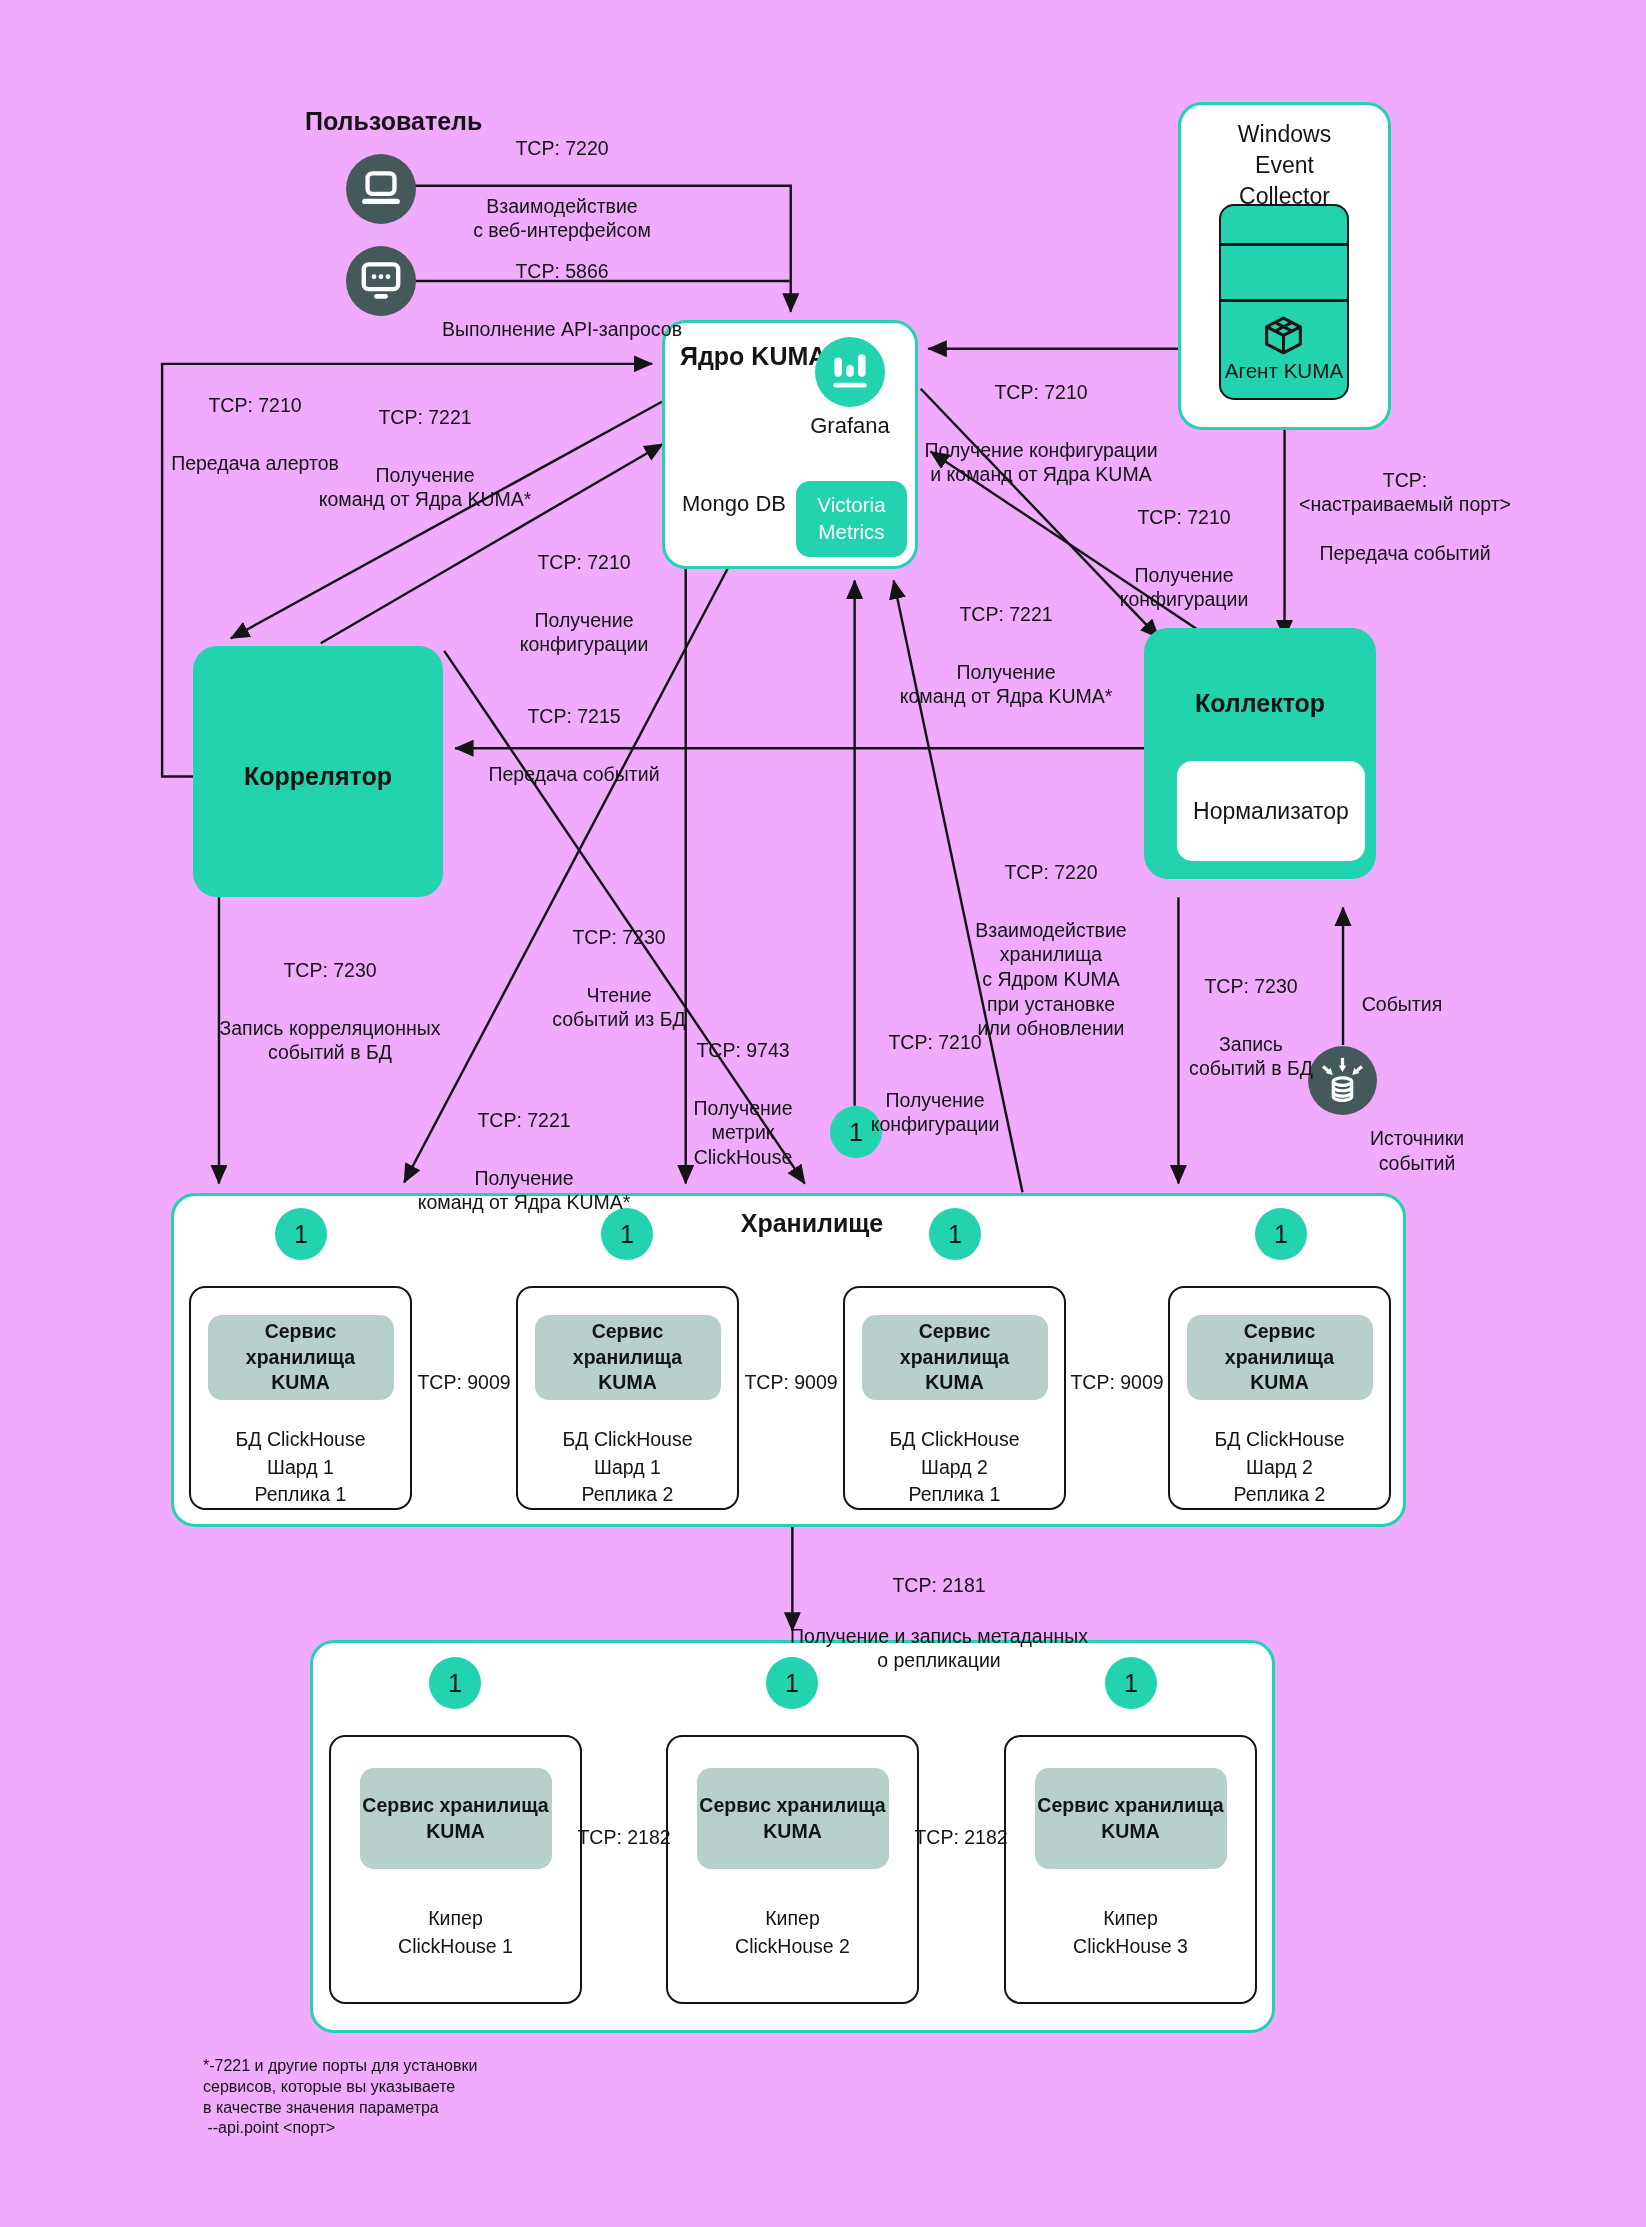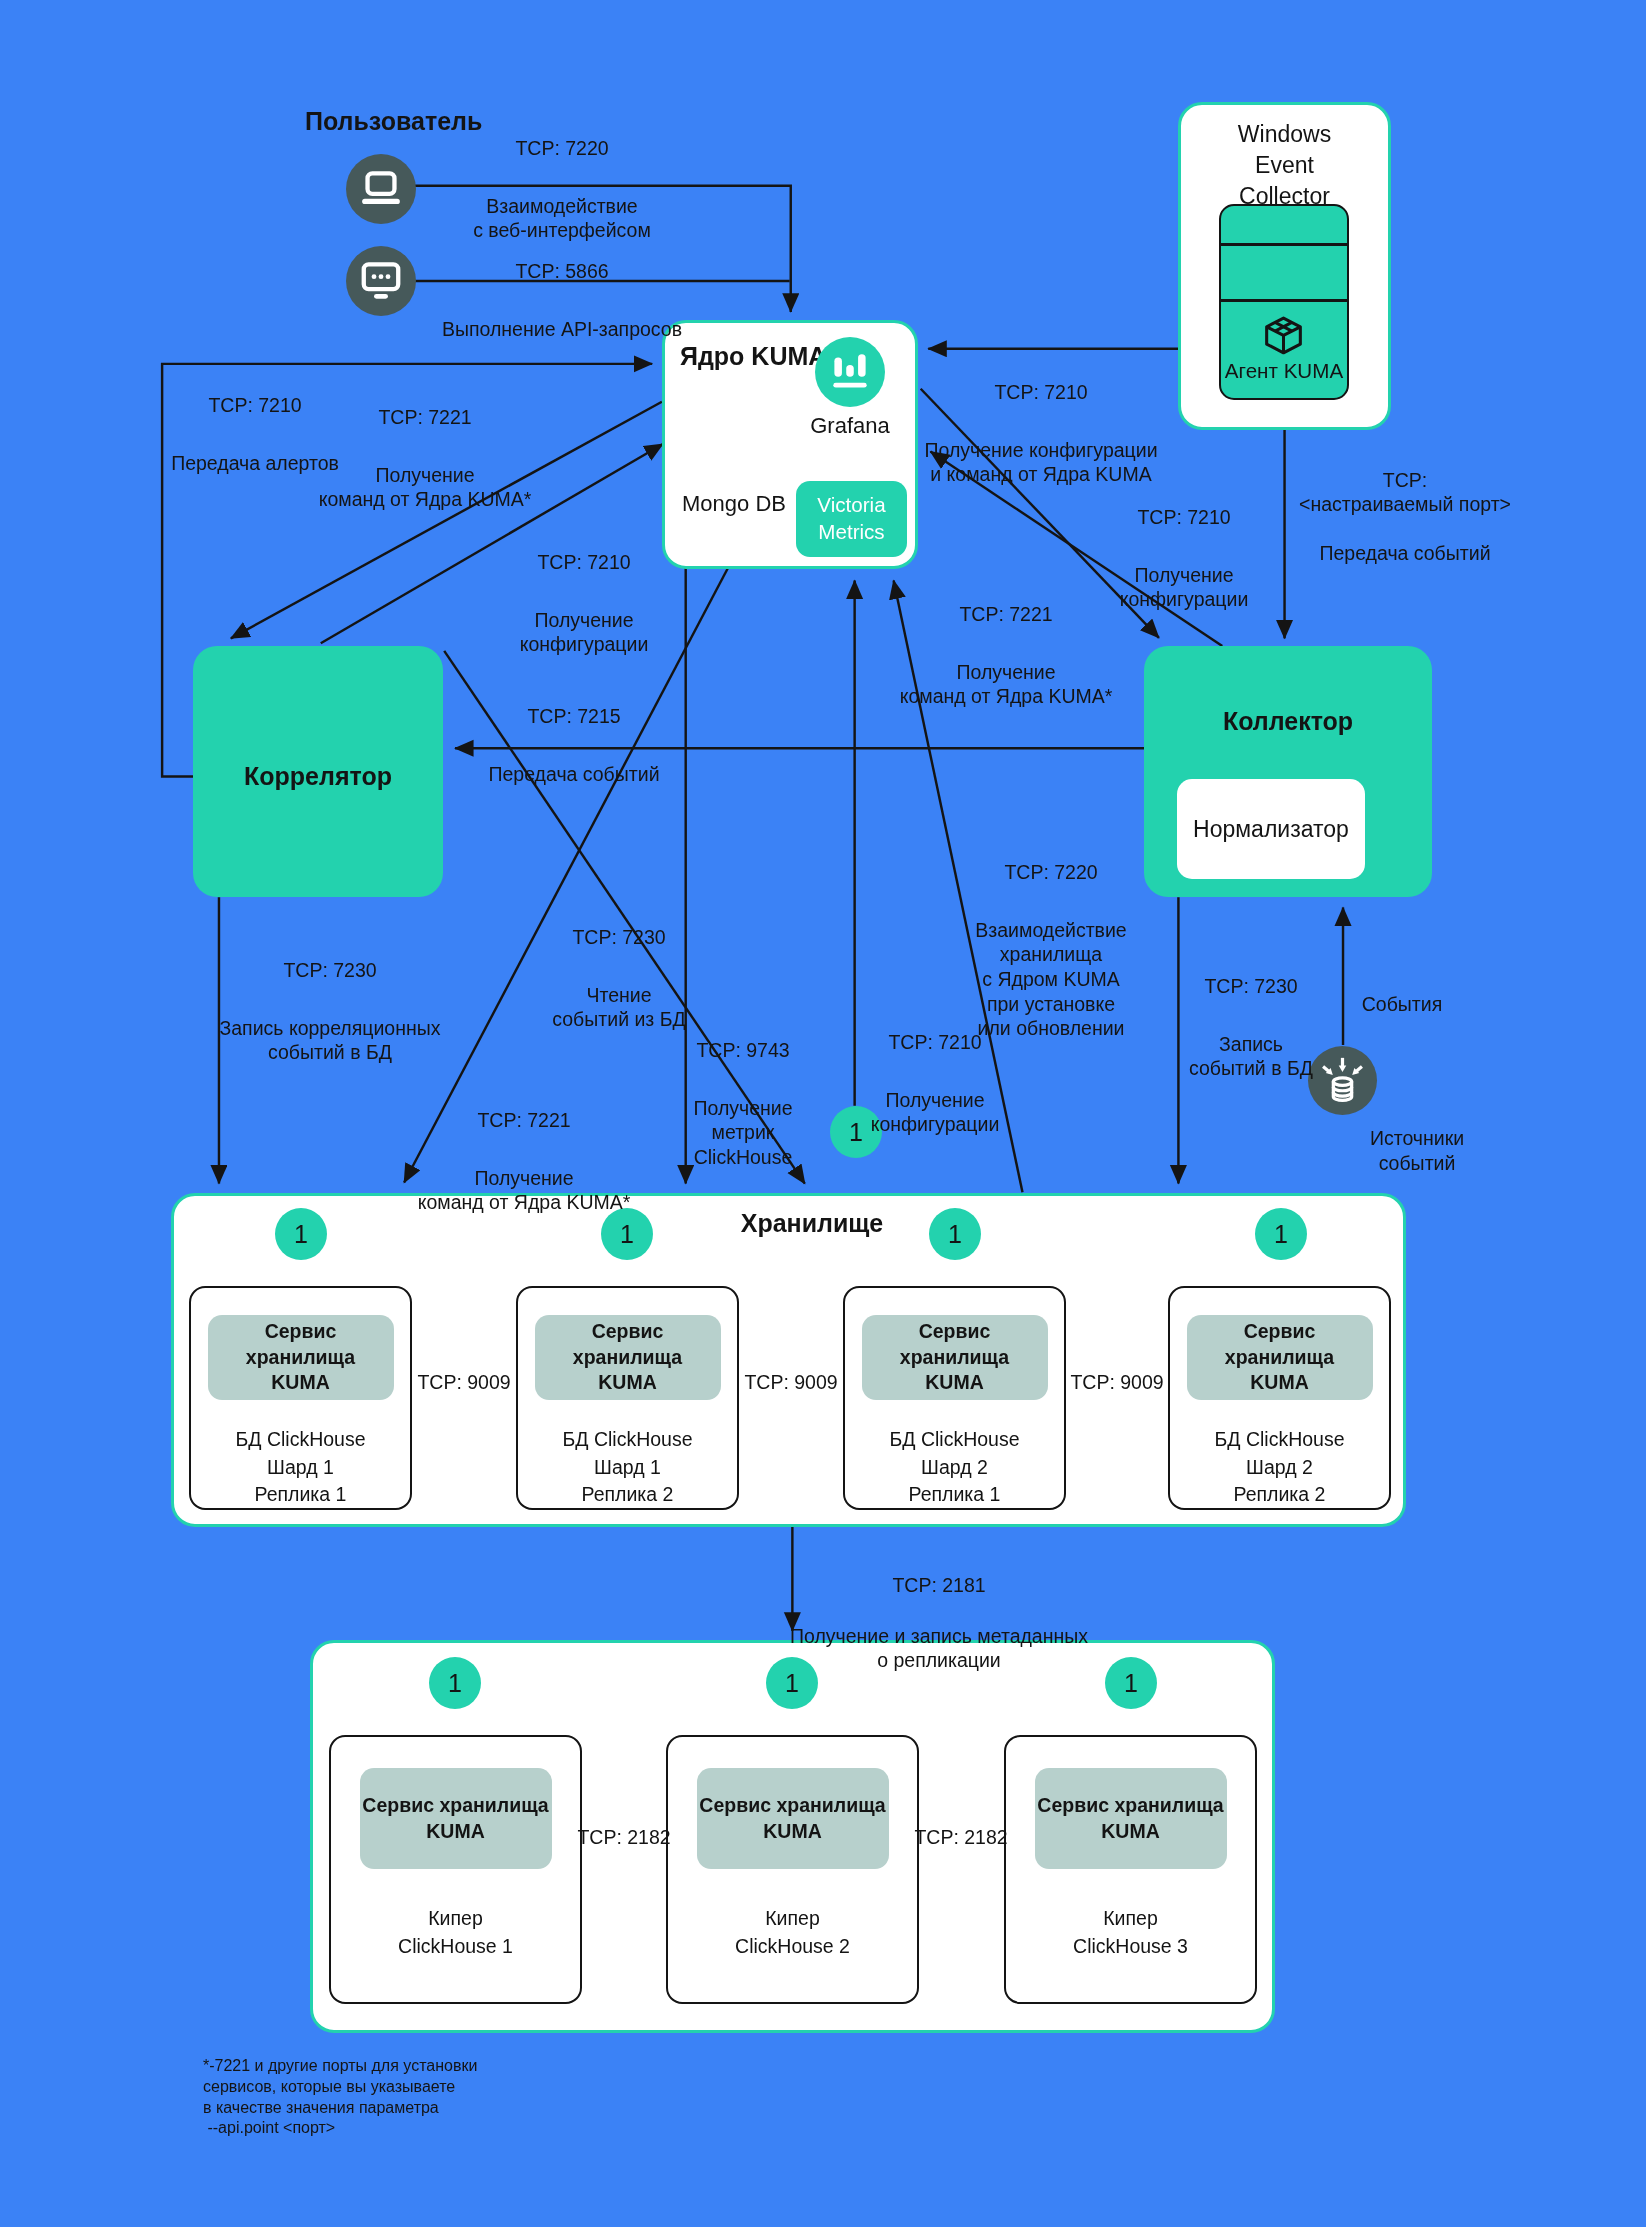--- a/index.html
+++ b/index.html
@@ -1,17 +1,17 @@
 <!DOCTYPE html>
 <html style="font-size:8.7px"><head>
 <meta charset="utf-8">
 <style>
   html,body{margin:0;padding:0;background:#fff}
   body{font-family:"Liberation Sans",sans-serif;color:#141414}
-  .canvas{position:relative;width:1647px;height:2227px;background:#3b82f6;overflow:hidden}
+  .canvas{position:relative;width:1647px;height:2227px;background:#f0abfc;overflow:hidden}
   .wires{position:absolute;left:0;top:0}
   .abs{position:absolute}
   .title{font-weight:bold;font-size:25px;color:#141414;white-space:pre-line}
   .elabel{position:absolute;transform:translateX(-50%);text-align:center;font-size:19.5px;line-height:1.26;color:#141414;white-space:pre-line}
   .elabel .port{margin-bottom:9.2px}
   .panel{position:absolute;border-radius:24px;box-sizing:border-box}
   .outline{border:3.2px solid #23d2ae;background:#fff}
   .green{background:#23d2ae}
   .ctitle{position:absolute;left:0;right:0;text-align:center;font-weight:bold;font-size:25px}
   .node{position:absolute;background:#fff;border:2.7px solid #141414;border-radius:16.2px;box-sizing:border-box}
@@ -129,21 +129,21 @@
         </g>
       </svg>
       <div class="ctitle" style="top:153px;font-weight:400;font-size:20.6px">Агент KUMA</div>
     </div>
   </div>
 
   <div class="panel green" style="left:193px;top:646px;width:250px;height:251px">
     <div class="ctitle" style="top:116px">Коррелятор</div>
   </div>
 
-  <div class="panel green" style="left:1144px;top:646px;width:288px;height:251px">
+  <div class="panel green" style="left:1144px;top:628px;width:232px;height:251px">
     <div class="ctitle" style="top:61px">Коллектор</div>
     <div class="whitebox" style="left:33px;top:133px;width:188px;height:100px">Нормализатор</div>
   </div>
 
   <div class="icirc" style="left:1308px;top:1046px;width:69px;height:69px">
     <svg width="69" height="69" viewBox="0 0 128 128">
       <g stroke="#fff" stroke-width="6" fill="none">
         <path d="M47,66 V94 A17,7 0 0 0 81,94 V66"></path>
         <path d="M47,76 A17,7 0 0 0 81,76"></path>
         <path d="M47,86 A17,7 0 0 0 81,86"></path>

